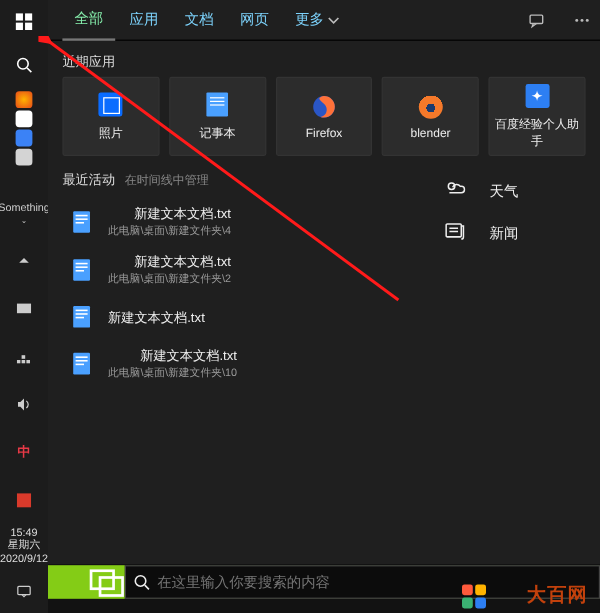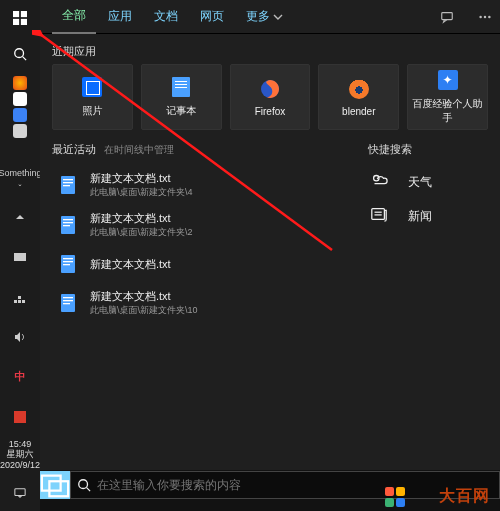--- a/index.html
+++ b/index.html
@@ -34,29 +34,29 @@
 
   .columns { display: flex; gap: 24px; padding: 12px 12px 0 12px; }
   .col-left { flex: 1; }
   .col-right { width: 120px; }
   .subhead-row { display: flex; align-items: center; gap: 8px; margin-bottom: 8px; }
   .subhead { font-size: 11px; color: #ddd; }
   .subhead-link { font-size: 10px; color: #888; cursor: pointer; }
 
   .recent-item { display: flex; align-items: center; gap: 8px; padding: 6px 4px; cursor: pointer; border-radius: 2px; }
   .file-icon { width: 26px; height: 26px; display: flex; align-items: center; justify-content: center; }
-  .recent-text { display: flex; flex-direction: column; }
+  .recent-text { display: flex; flex-direction: column; text-align: right; }
   .recent-name { font-size: 11px; color: #eee; }
   .recent-path { font-size: 9px; color: #9a9a9a; }
 
   .quick-item { display: flex; align-items: center; gap: 20px; padding: 6px 2px; cursor: pointer; }
   .quick-item svg { width: 18px; height: 18px; }
   .quick-label { font-size: 12px; color: #eee; }
 
-  .taskbar { position: absolute; left: 40px; right: 0; bottom: 12px; height: 28px; background: #7dd3fc; display: flex; align-items: center; }
+  .taskbar { position: absolute; left: 40px; right: 0; bottom: 12px; height: 28px; background: #84cc16; display: flex; align-items: center; padding-left: 34px; }
   .taskbar .tb-icon { width: 30px; height: 28px; display: flex; align-items: center; justify-content: center; cursor: pointer; color: #fff; }
   .taskbar .search-box { flex: 1; height: 28px; background: #0c0c0c; border: 1px solid #444; display: flex; align-items: center; }
   .taskbar .search-box svg { width: 14px; height: 14px; margin: 0 6px; color: #eee; }
   .taskbar input { flex: 1; background: transparent; border: none; outline: none; color: #eee; font-size: 12px; }
 
   .arrow-svg { position: absolute; left: 32px; top: 30px; pointer-events: none; }
 
   .watermark { position: absolute; right: 10px; bottom: 4px; display: flex; align-items: center; gap: 6px; }
   .watermark .logo-sq { width: 9px; height: 9px; border-radius: 2px; }
   .watermark .logo { display: grid; grid-template-columns: 9px 9px; gap: 2px; }
@@ -268,21 +268,20 @@
                 </svg>
               </div>
               <div class="recent-text">
                 <div class="recent-name">新建文本文档.txt</div>
                 <div class="recent-path">此电脑\桌面\新建文件夹\10</div>
               </div>
             </div>
           </div>
       </div>
       <div class="col-right">
-        <div class="subhead" style="margin-bottom:8px">快捷搜索</div>
         <div id="quick-list">
             <div class="quick-item">
               <span><svg viewBox="0 0 20 20" fill="none" stroke="#eee" stroke-width="1.4">
                   <circle cx="7" cy="8" r="3"></circle>
                   <path d="M5 14h11a3 3 0 000-6c-.3 0-.6 0-.9.1A4 4 0 008 9"></path>
                 </svg></span>
               <span class="quick-label">天气</span>
             </div>
             <div class="quick-item">
               <span><svg viewBox="0 0 20 20" fill="none" stroke="#eee" stroke-width="1.4">

